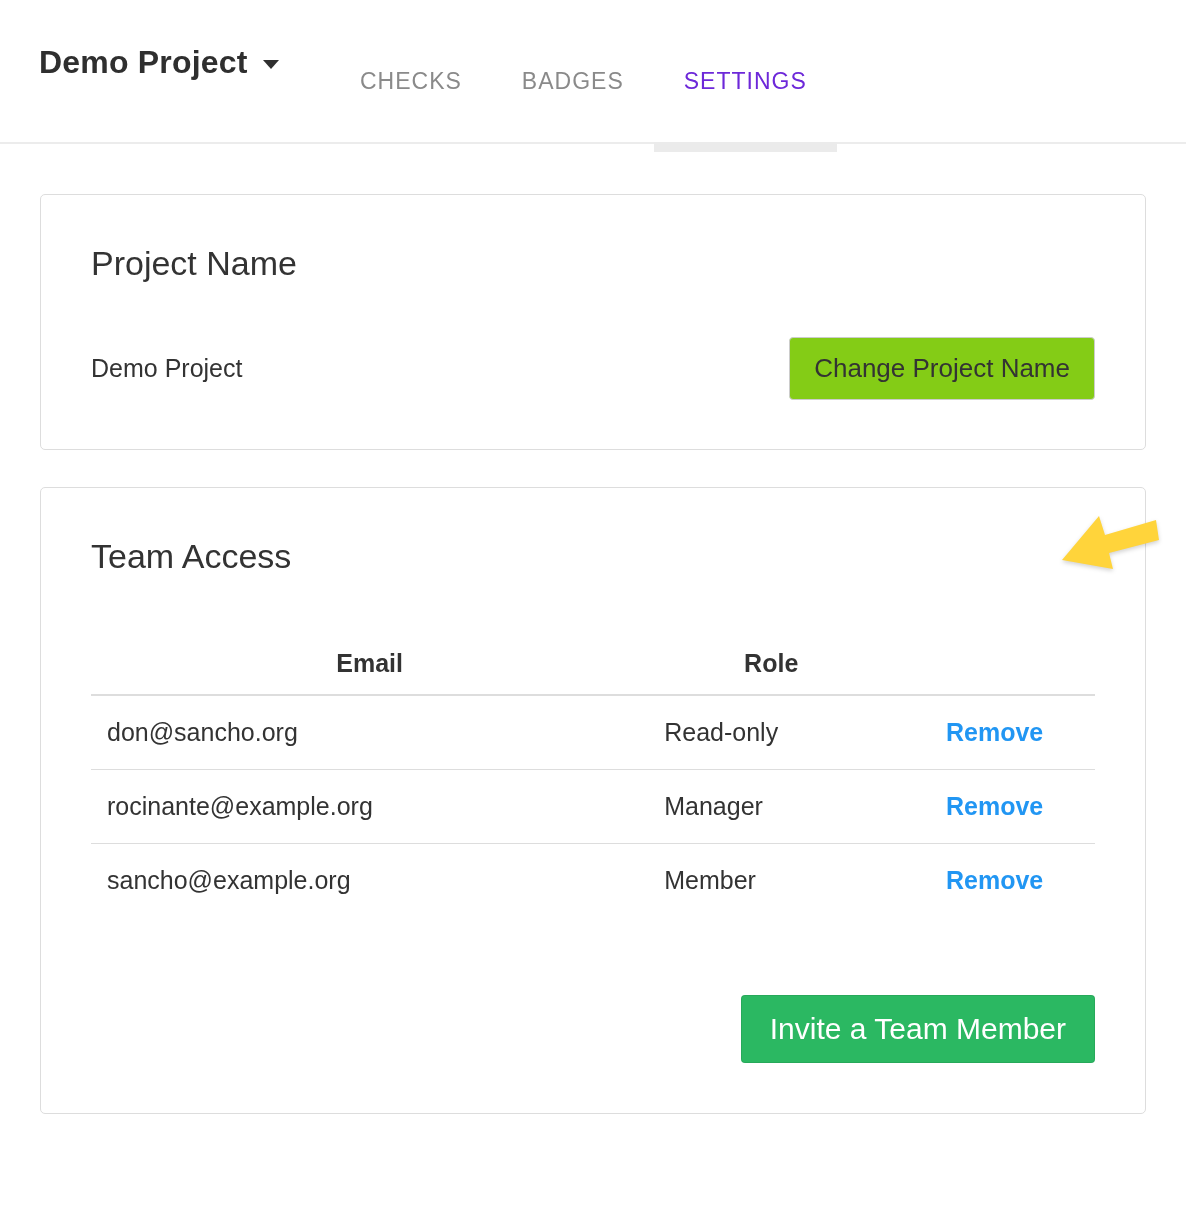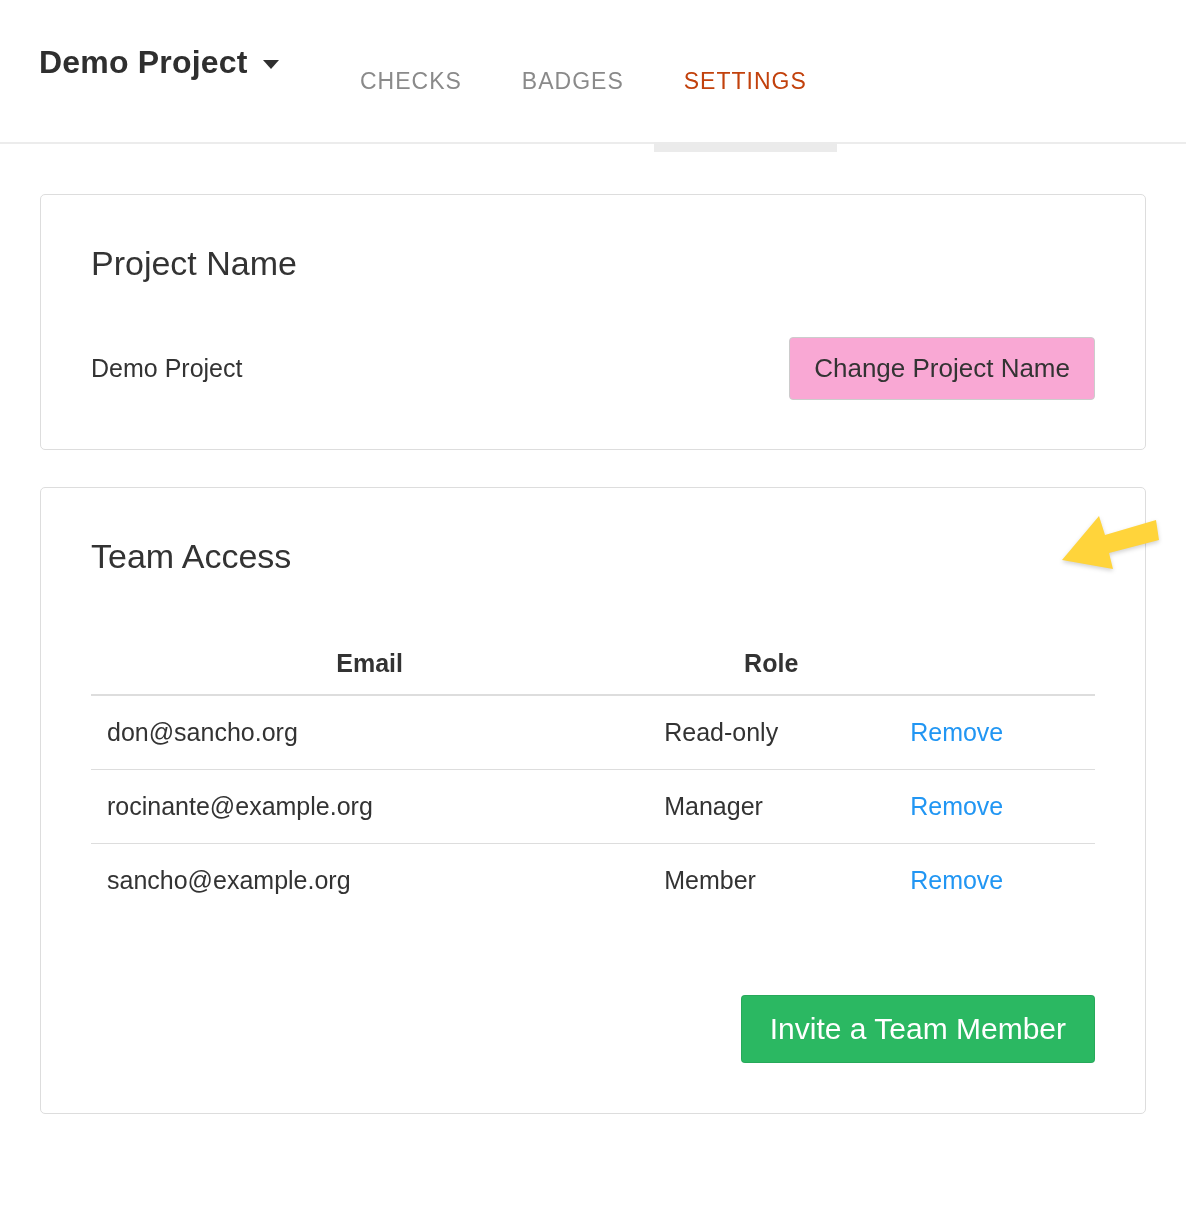--- a/index.html
+++ b/index.html
@@ -66,21 +66,21 @@
     align-items: center;
     padding: 0 30px;
     font-size: 23px;
     letter-spacing: 1px;
     color: var(--tab-inactive);
     cursor: pointer;
     background: none;
     border: none;
     font-family: inherit;
   }
-  .tab.active { color: #c2410c; }
+  .tab.active { color: #6d28d9; }
   .tab.active::after {
     content: "";
     position: absolute;
     left: 0; right: 0; bottom: 0;
     height: 10px;
     background: #ebebeb;
   }
 
   
   .content { padding: 9px 40px; }
@@ -104,21 +104,21 @@
     margin-top: 54px;
     display: flex;
     align-items: center;
     justify-content: space-between;
   }
   .current-name { font-size: 25px; color: #333; }
   .btn-outline {
     font-family: inherit;
     font-size: 26px;
     color: #333;
-    background: #f9a8d4;
+    background: #84cc16;
     border: 1px solid #ccc;
     border-radius: 4px;
     padding: 15px 24px;
     cursor: pointer;
   }
 
   
   table.team {
     width: 100%;
     border-collapse: collapse;
@@ -134,21 +134,21 @@
   }
   table.team td {
     font-size: 25px;
     color: #333;
     padding: 22px 16px;
   }
   table.team tbody tr:not(:last-child) td { border-bottom: 1px solid var(--border-light); }
   .col-email { width: 55.5%; }
   .col-role  { width: 24.5%; }
   .col-action { width: 20%; }
-  td.action, th.action { text-align: left; }
+  td.action, th.action { text-align: center; font-weight: bold; }
   a.remove-link {
     color: var(--link-blue);
     text-decoration: none;
     cursor: pointer;
     font-size: 25px;
   }
 
   .invite-row {
     margin-top: 78px;
     display: flex;

